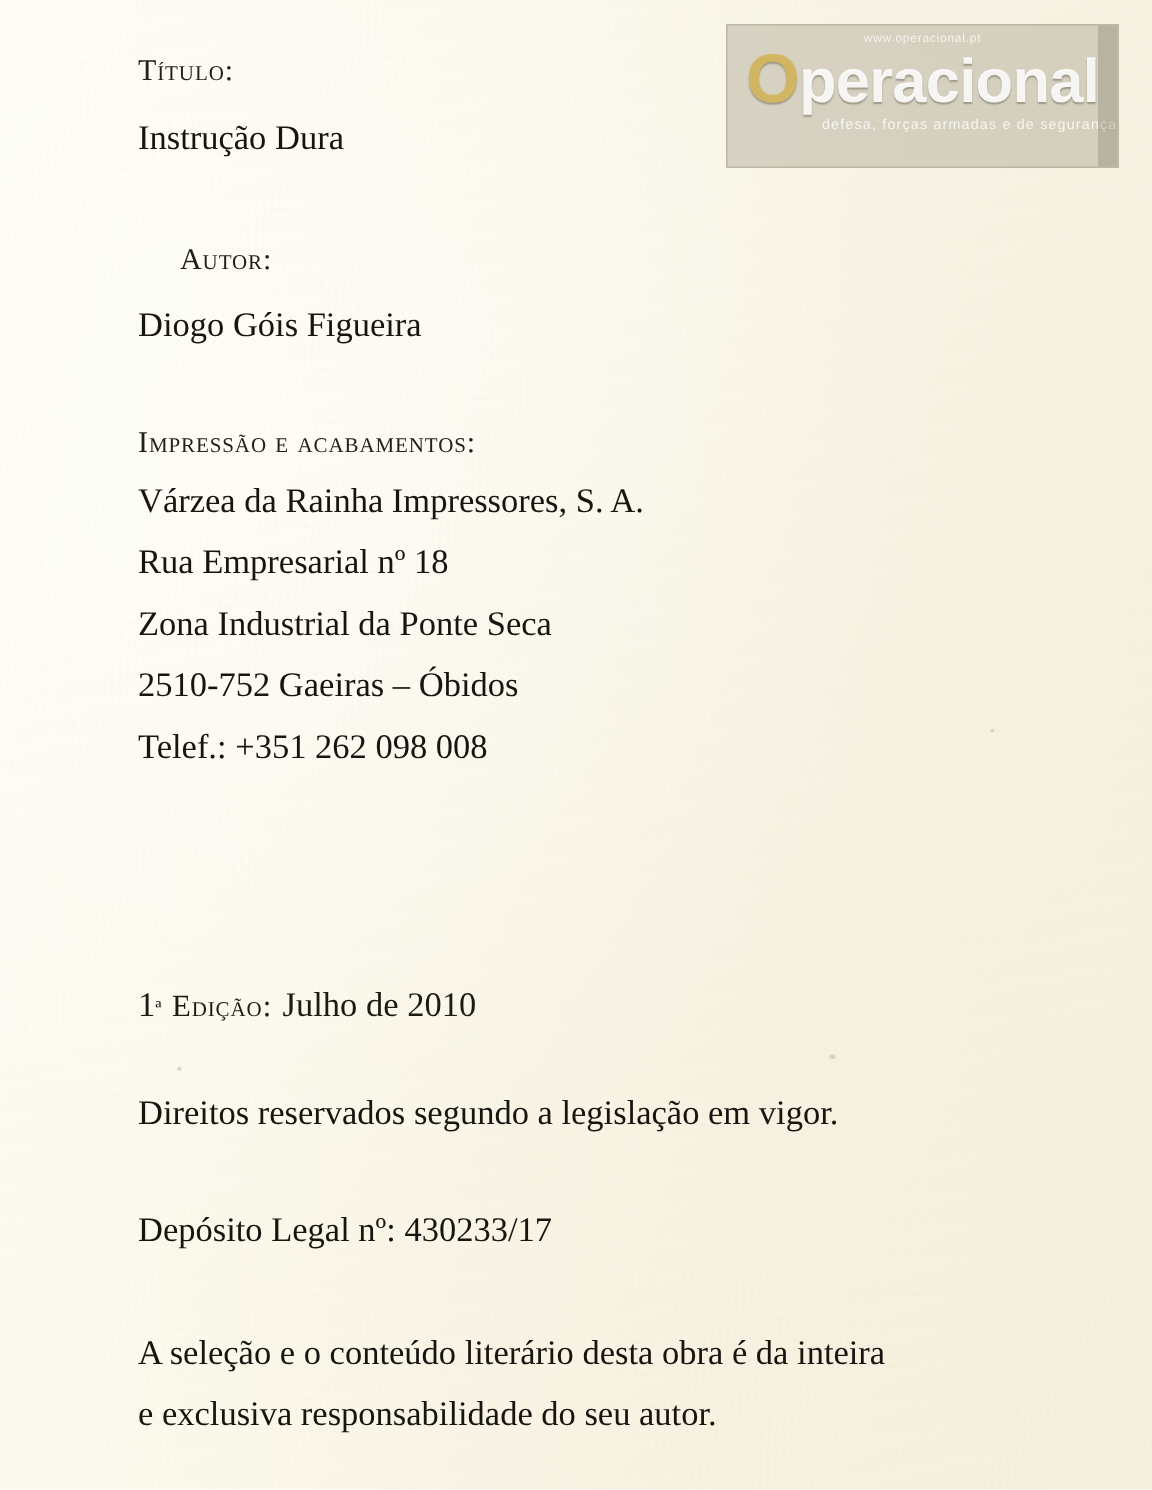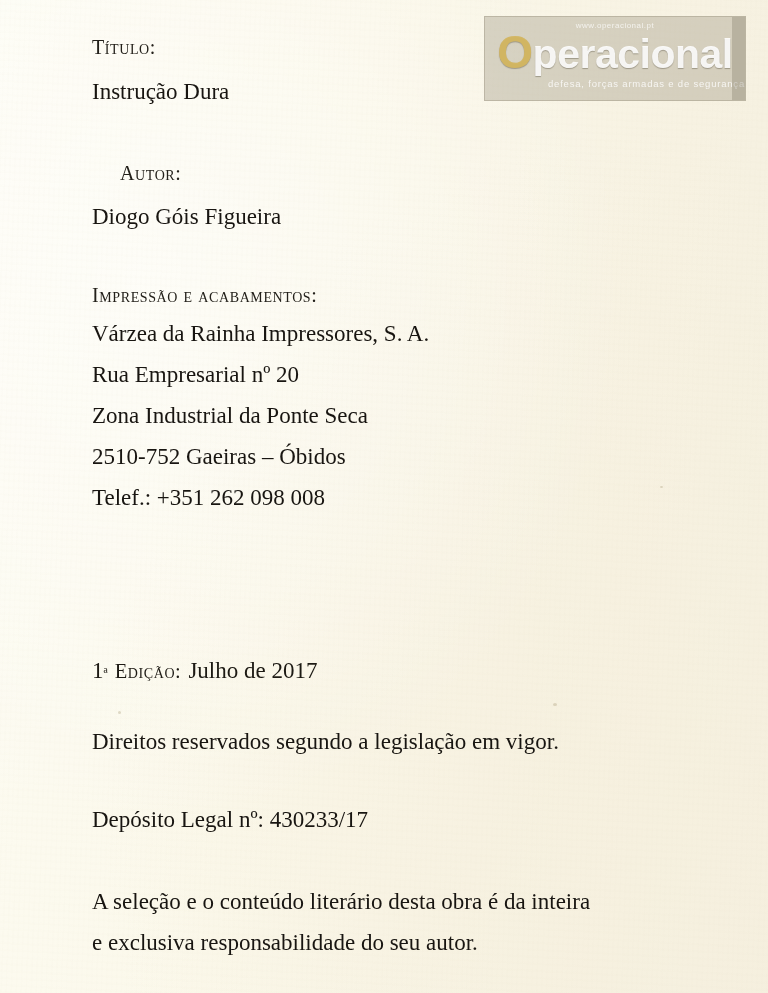--- a/index.html
+++ b/index.html
@@ -87,21 +87,21 @@
     margin-right: 7px;
     margin-top: 12px;
   }
 
   
   .watermark {
     position: absolute;
     right: 22px;
     top: 16px;
     width: 262px;
-    height: 85px;
+    height: 96px;
     background: rgba(168,160,140,0.42);
     border: 1px solid rgba(140,132,112,0.35);
     box-sizing: border-box;
     overflow: hidden;
     text-align: center;
   }
   .wm-url {
     font-family: "Liberation Sans", sans-serif;
     font-size: 8px;
     letter-spacing: 0.5px;
@@ -177,32 +177,32 @@
   </div>
   <div class="b-author-value">
     <div class="line">Diogo Góis Figueira</div>
   </div>
 
   <div class="b-print-label">
     <div class="label">Impressão e acabamentos:</div>
   </div>
   <div class="b-print-lines">
     <div class="line">Várzea da Rainha Impressores, S. A.</div>
-    <div class="line">Rua Empresarial nº 20</div>
+    <div class="line">Rua Empresarial nº 18</div>
     <div class="line">Zona Industrial da Ponte Seca</div>
     <div class="line">2510-752 Gaeiras – Óbidos</div>
     <div class="line">Telef.: +351 262 098 008</div>
   </div>
 
   <div class="b-edition">
     <div class="edition-row">
       <span class="edition-num">1</span>
         <span class="edition-sup">ª</span>
       <span class="edition-word">Edição:</span>
-      <span>Julho de 2017</span>
+      <span>Julho de 2010</span>
     </div>
   </div>
 
   <div class="b-rights">
     <div class="line">Direitos reservados segundo a legislação em vigor.</div>
   </div>
 
   <div class="b-deposit">
     <div class="line">Depósito Legal nº: 430233/17</div>
   </div>

